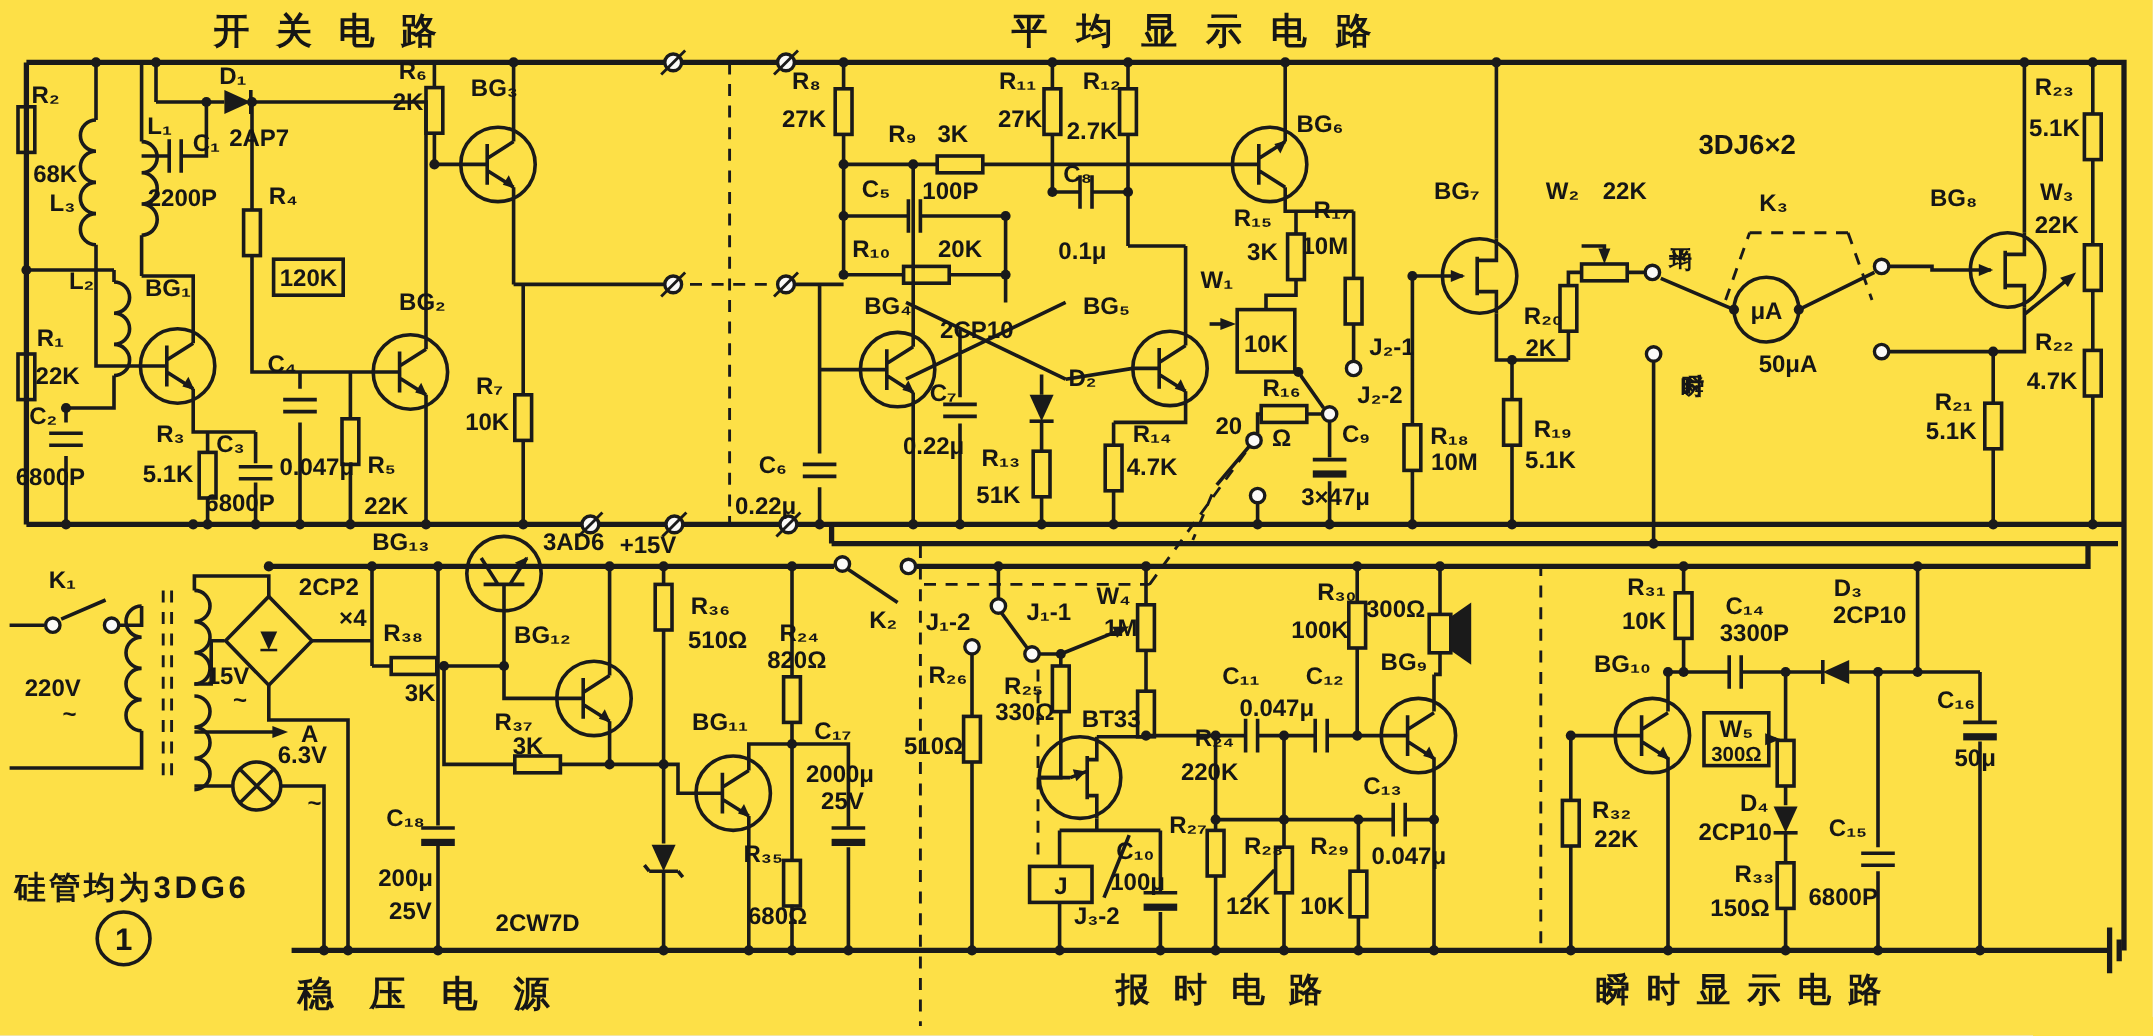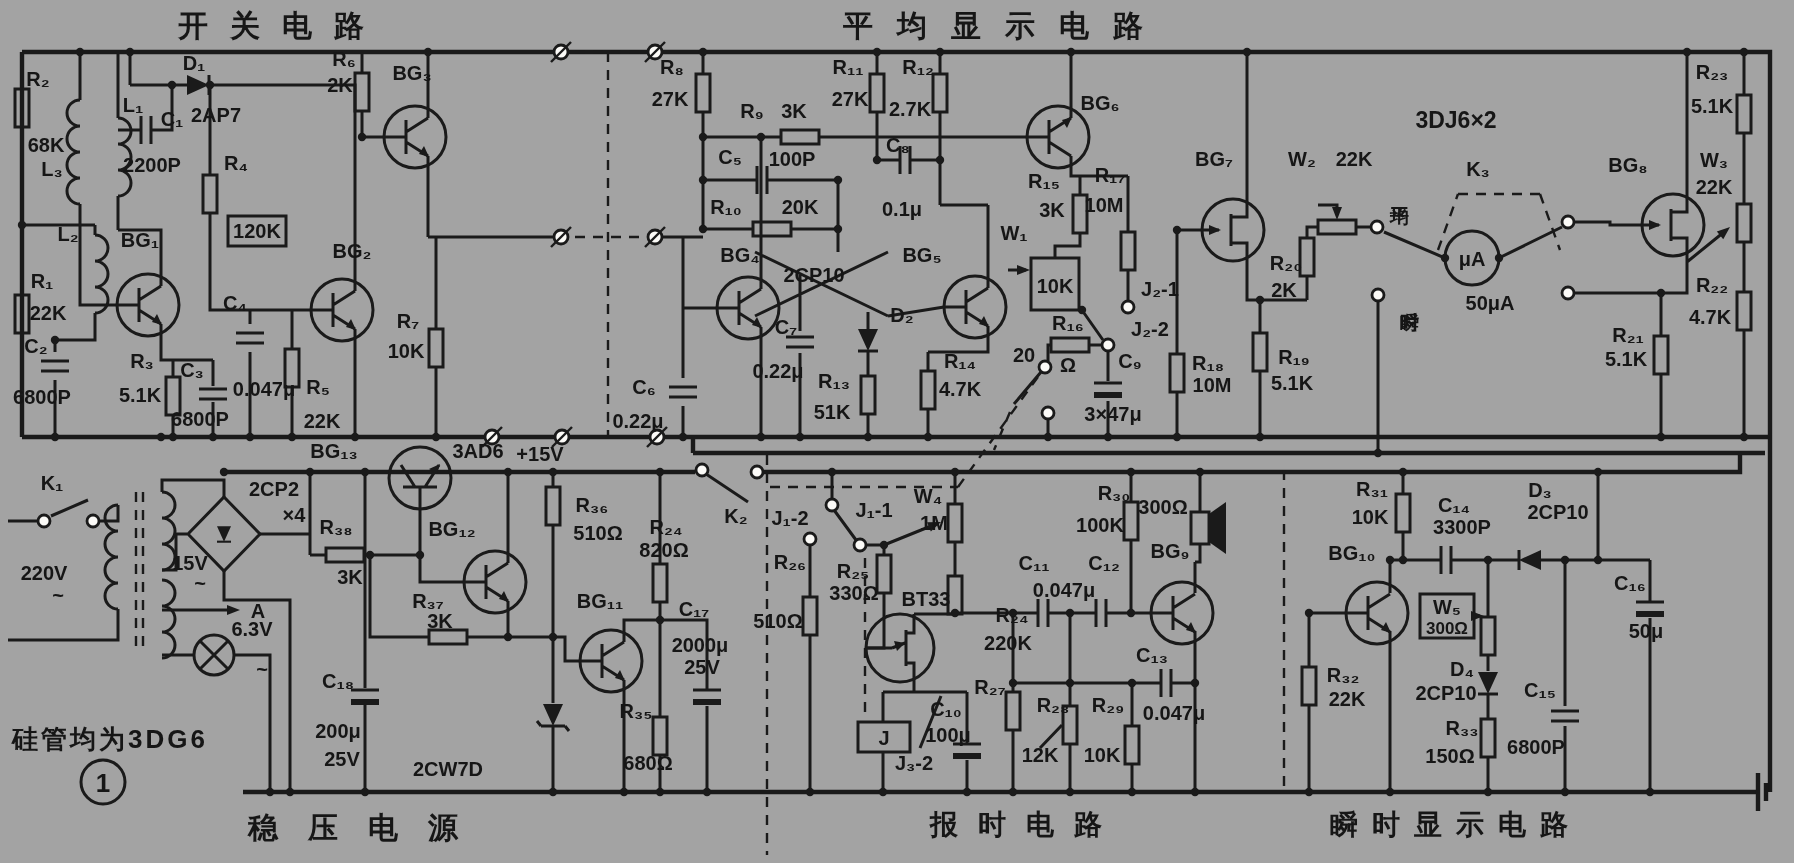--- a/index.html
+++ b/index.html
@@ -1,16 +1,16 @@
 <!DOCTYPE html>
 <html><head>
 <meta charset="utf-8">
 <style>
   html,body{margin:0;padding:0;background:#e8e8e4}
-  #stage{position:relative;width:1794px;height:863px;background:#a3a3a3;overflow:hidden}
+  #stage{position:relative;width:1794px;height:863px;background:#fde047;overflow:hidden}
   svg{display:block}
   .w{stroke:#1a1a1a;stroke-width:3;fill:none}
   .w4{stroke:#1a1a1a;stroke-width:4.4;fill:none}
   .w2{stroke:#1a1a1a;stroke-width:2.4;fill:none}
   .dsh{stroke-dasharray:10 8}
   .dot{fill:#1a1a1a;stroke:none}
   .opn{fill:#fbfaf7;stroke:#1a1a1a;stroke-width:2.8}
   .fl{fill:#1a1a1a;stroke:none}
   .bx{fill:none;stroke:#1a1a1a;stroke-width:3}
   text{font-family:"Liberation Sans","DejaVu Sans",sans-serif;font-weight:700;fill:#161616}

